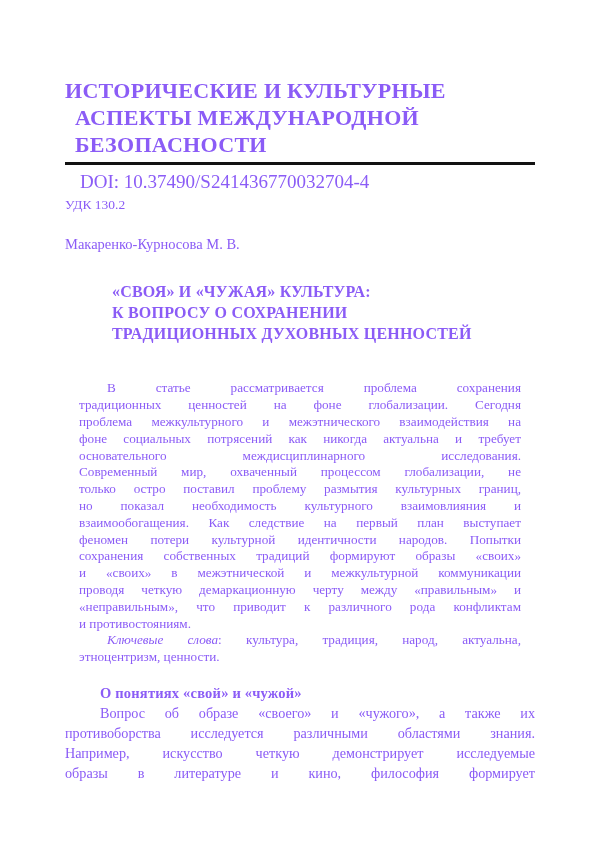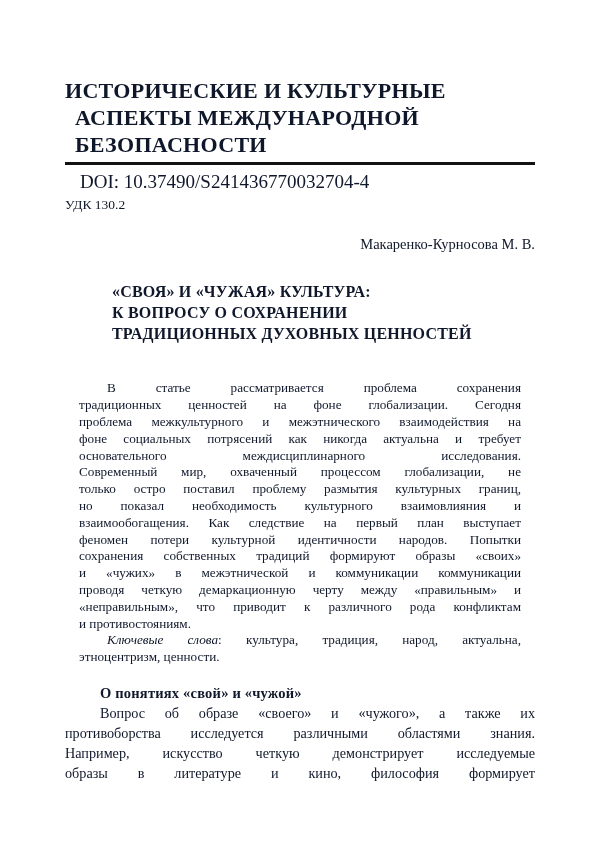--- a/index.html
+++ b/index.html
@@ -3,21 +3,21 @@
 <meta charset="utf-8">
 <style>
   * { margin: 0; padding: 0; box-sizing: border-box; }
   html, body { background: #ffffff; }
   .page {
     position: relative;
     width: 600px;
     height: 852px;
     margin: 0 auto;
     background: #ffffff;
-    color: #0f172a;
+    color: #8b5cf6;
     font-family: "Liberation Serif", "DejaVu Serif", serif;
     padding: 78px 65px 0 65px;
     overflow: hidden;
   }
   
   .jheader {
     font-weight: bold;
     font-size: 22px;
     line-height: 1.22;
     letter-spacing: 0.3px;
@@ -38,21 +38,21 @@
   .udk {
     margin-top: 6px;
     font-size: 13.5px;
     line-height: 17px;
     text-align: left;
   }
   .author {
     margin-top: 22px;
     font-size: 14.5px;
     line-height: 18px;
-    text-align: right;
+    text-align: left;
   }
   
   .titleblock {
     margin-top: 28px;
     margin-left: 35px;
     display: flex;
     align-items: center;
   }
   .tbar {
     width: 3px;
@@ -127,21 +127,21 @@
         <div class="jline">традиционных ценностей на фоне глобализации. Сегодня</div>
         <div class="jline">проблема межкультурного и межэтнического взаимодействия на</div>
         <div class="jline">фоне социальных потрясений как никогда актуальна и требует</div>
         <div class="jline">основательного междисциплинарного исследования.</div>
         <div class="jline">Современный мир, охваченный процессом глобализации, не</div>
         <div class="jline">только остро поставил проблему размытия культурных границ,</div>
         <div class="jline">но показал необходимость культурного взаимовлияния и</div>
         <div class="jline">взаимообогащения. Как следствие на первый план выступает</div>
         <div class="jline">феномен потери культурной идентичности народов. Попытки</div>
         <div class="jline">сохранения собственных традиций формируют образы «своих»</div>
-        <div class="jline">и «чужих» в межэтнической и коммуникации коммуникации</div>
+        <div class="jline">и «своих» в межэтнической и межкультурной коммуникации</div>
         <div class="jline">проводя четкую демаркационную черту между «правильным» и</div>
         <div class="jline">«неправильным», что приводит к различного рода конфликтам</div>
         <div class="jline nostretch">и противостояниям.</div>
       </div>
 
     <div>
       <div class="jline indent">
         <span class="kw-label">Ключевые слова</span><span>: культура, традиция, народ, актуальна,</span>
       </div>
       <div class="jline nostretch">этноцентризм, ценности.</div>

